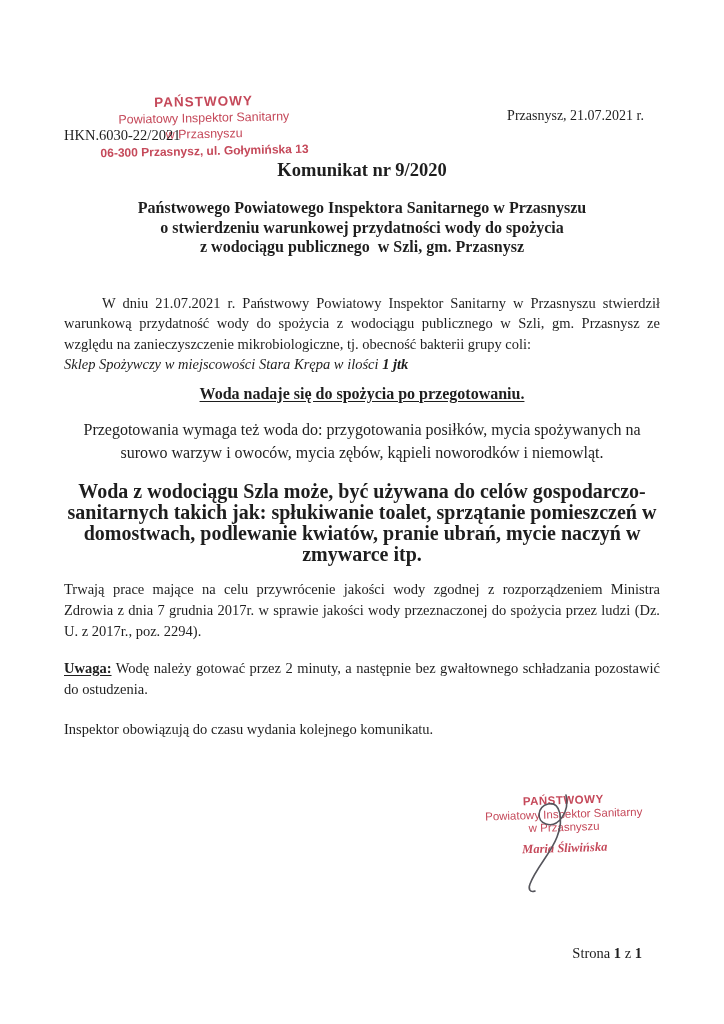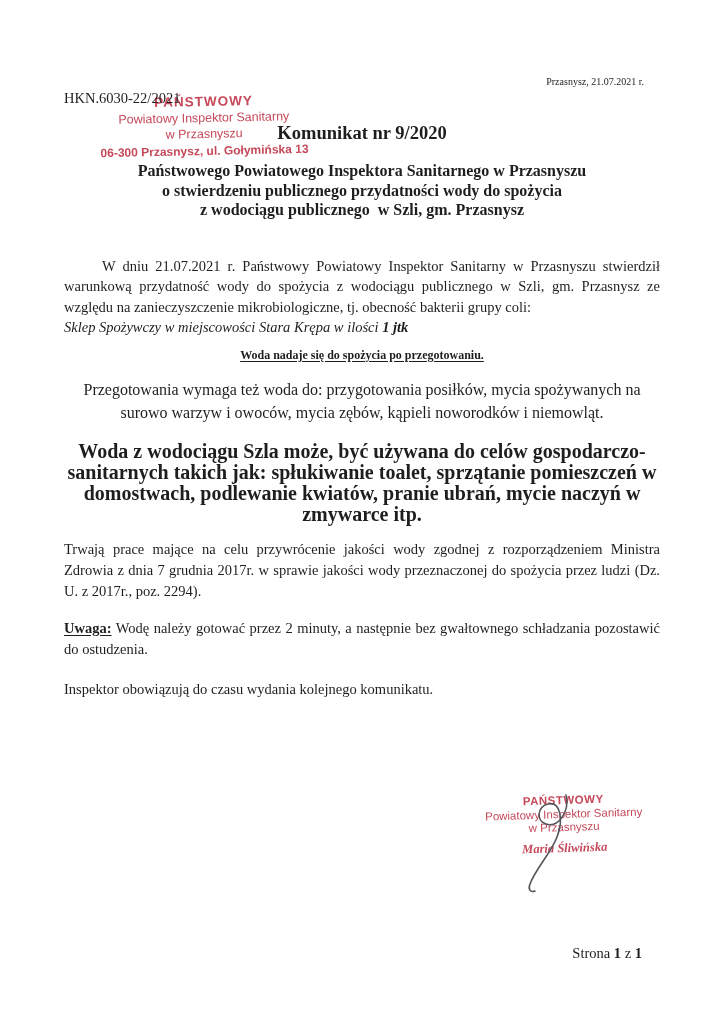--- a/index.html
+++ b/index.html
@@ -28,33 +28,33 @@
     width: 232px;
     text-align: center;
     color: var(--stamp-red, #c54a56);
     transform: rotate(-1.2deg);
     line-height: 16px;
   }
   .stamp-top .s1 { font-size: 13.5px; font-weight: bold; letter-spacing: 1px; font-family: "Liberation Sans", sans-serif; }
   .stamp-top .s2, .stamp-top .s3 { font-size: 12.5px; font-family: "Liberation Sans", sans-serif; }
   .stamp-top .s4 { font-size: 12px; font-weight: bold; font-family: "Liberation Sans", sans-serif; margin-top: 1px; }
   
-  .date-line { margin-top: 76px; text-align: right; padding-right: 16px; font-size: 10px; }
+  .date-line { margin-top: 108px; text-align: right; padding-right: 16px; font-size: 14px; }
   .ref-line  { margin-top: 3px; font-size: 14.5px; }
   
   .title { margin-top: 16px; text-align: center; font-size: 18.5px; font-weight: bold; }
   .subtitle { margin-top: 17px; text-align: center; font-size: 16px; font-weight: bold; line-height: 19.5px; }
   .subtitle div { white-space: pre-wrap; }
   
   .para { font-size: 14.5px; line-height: 20.5px; }
   .p1 { margin-top: 36px; text-align: justify; text-indent: 38px; }
   .sample-line { font-size: 14.5px; line-height: 20.5px; font-style: italic; }
   .sample-line .val { font-weight: bold; }
   .heading-boil {
-    margin-top: 10px; text-align: center; font-size: 12px; font-weight: bold;
+    margin-top: 10px; text-align: center; font-size: 16px; font-weight: bold;
     text-decoration: underline; text-underline-offset: 2px;
   }
   .p2 { margin-top: 15px; text-align: center; font-size: 16px; line-height: 23px; }
   .p3 { margin-top: 17px; text-align: center; font-size: 20px; font-weight: bold; line-height: 21px; }
   .p4 { margin-top: 14px; text-align: justify; line-height: 21px; }
   .p-note { margin-top: 16px; text-align: justify; line-height: 21px; }
   .note-label { font-weight: bold; text-decoration: underline; text-underline-offset: 2px; }
   .p5 { margin-top: 19px; }
   
   .stamp-bottom {
@@ -102,21 +102,21 @@
 
   <div class="content">
 
     <div class="date-line">Przasnysz, 21.07.2021 r.</div>
     <div class="ref-line">HKN.6030-22/2021</div>
 
     <div class="title">Komunikat nr 9/2020</div>
 
     <div class="subtitle">
       <div>Państwowego Powiatowego Inspektora Sanitarnego w Przasnyszu</div>
-      <div>o stwierdzeniu publicznego przydatności wody do spożycia</div>
+      <div>o stwierdzeniu warunkowej przydatności wody do spożycia</div>
       <div>z wodociągu publicznego  w Szli, gm. Przasnysz</div>
     </div>
 
     <p class="para p1">W dniu 21.07.2021 r. Państwowy Powiatowy Inspektor Sanitarny w Przasnyszu stwierdził warunkową przydatność wody do spożycia z wodociągu publicznego w Szli, gm. Przasnysz ze względu na zanieczyszczenie mikrobiologiczne, tj. obecność bakterii grupy coli:</p>
 
     <p class="sample-line"><span>Sklep Spożywczy w miejscowości Stara Krępa w ilości </span><span class="val">1 jtk</span></p>
 
     <div class="heading-boil">Woda nadaje się do spożycia po przegotowaniu.</div>
 
     <p class="p2">Przegotowania wymaga też woda do: przygotowania posiłków, mycia spożywanych na surowo warzyw i owoców, mycia zębów, kąpieli noworodków i niemowląt.</p>

